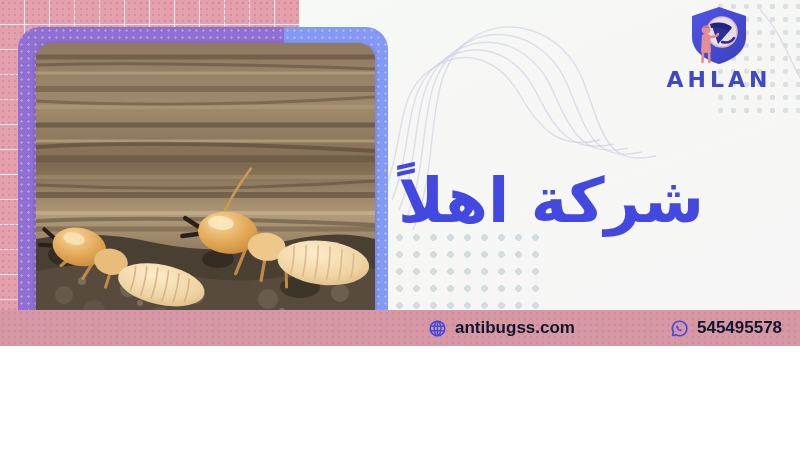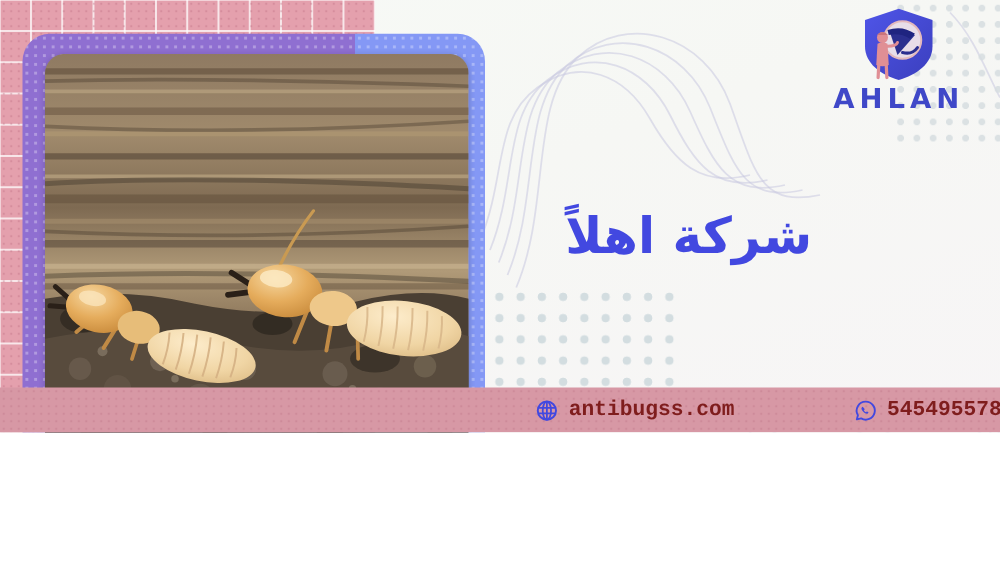--- a/index.html
+++ b/index.html
@@ -133,21 +133,21 @@
   
   .headline {
     position: absolute;
     right: 34px;
     top: 168px;
     width: 430px;
     text-align: center;
     direction: rtl;
   }
   .title {
-    font-size: 40px;
+    font-size: 62px;
     line-height: 1.05;
     font-weight: 700;
     color: #4248e0;
     letter-spacing: 0px;
     font-family: "DejaVu Sans", "Liberation Sans", sans-serif;
   }
   .subtitle {
     margin-top: 14px;
     font-size: 25px;
     font-weight: 700;
@@ -165,26 +165,26 @@
     align-items: center;
   }
   .footer-dots {
     position: absolute; inset: 0;
     background-image: radial-gradient(rgba(185,110,130,.32) 1px, transparent 1.2px);
     background-size: 6px 6px;
   }
   .footer-item {
     position: relative;
     display: flex;
-    align-items: flex-start;
+    align-items: flex-end;
     gap: 8px;
-    color: #7f1d1d;
+    color: #0f172a;
     font-size: 17px;
     font-weight: 700;
-    font-family: Liberation Mono, monospace;
+    font-family: Liberation Sans, sans-serif;
   }
   .footer-item.web  { margin-left: 428px; }
   .footer-item.wa   { margin-left: 95px; }
   .footer-item svg { display:block; }
 </style>
 </head>
 <body>
 
 <div id="poster">
 

